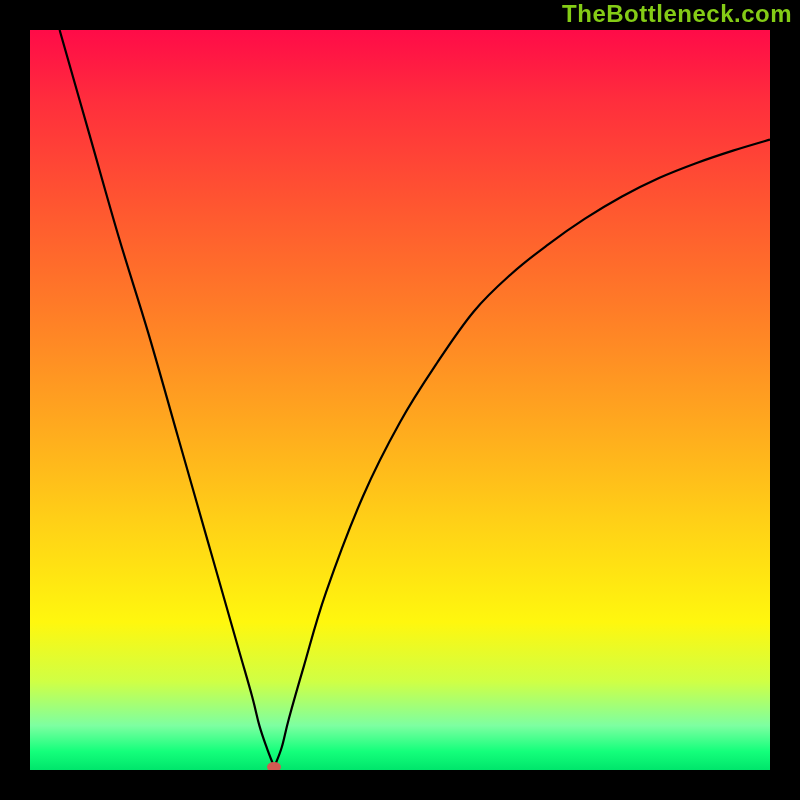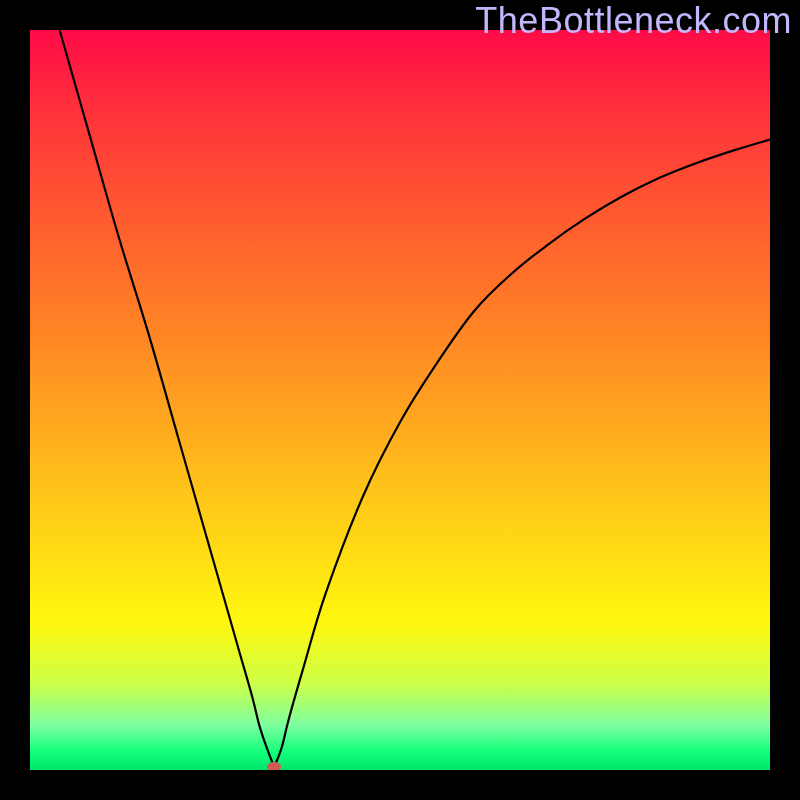--- a/index.html
+++ b/index.html
@@ -7,26 +7,26 @@
   .frame {
     position: relative;
     width: 800px;
     height: 800px;
     background: #000;
   }
   .watermark {
     position: absolute;
     top: 0;
     right: 8px;
-    color: #c4b5fd;
+    color: #84cc16;
     font-family: Arial, Helvetica, sans-serif;
-    font-size: 36px;
+    font-size: 24px;
     letter-spacing: 0.5px;
     z-index: 5;
-    font-weight: 400;
+    font-weight: 700;
   }
   .plot-area {
     position: absolute;
     left: 30px;
     top: 30px;
     width: 740px;
     height: 740px;
     overflow: hidden;
   }
   .gradient {

